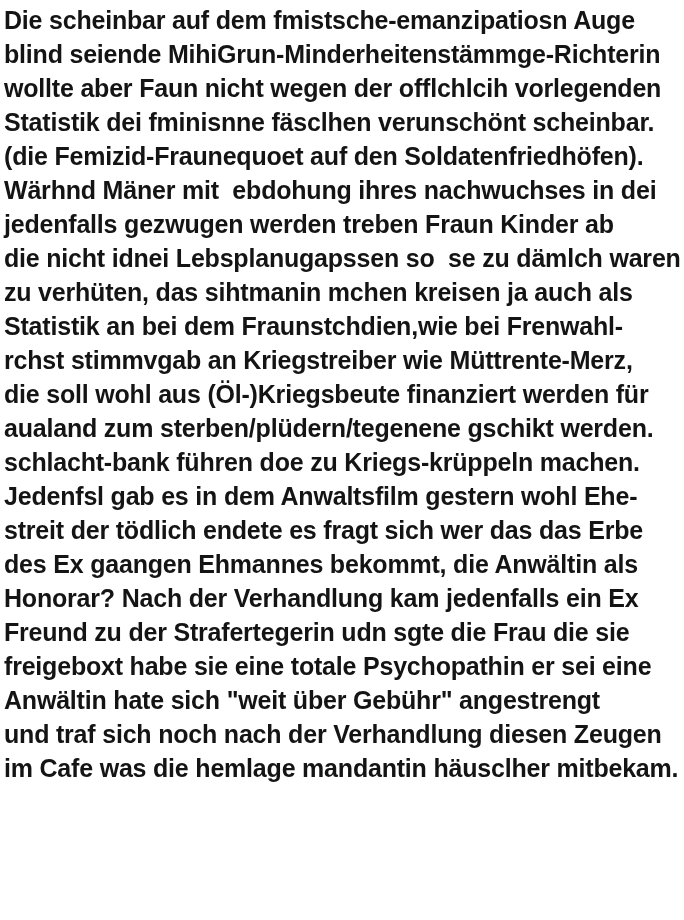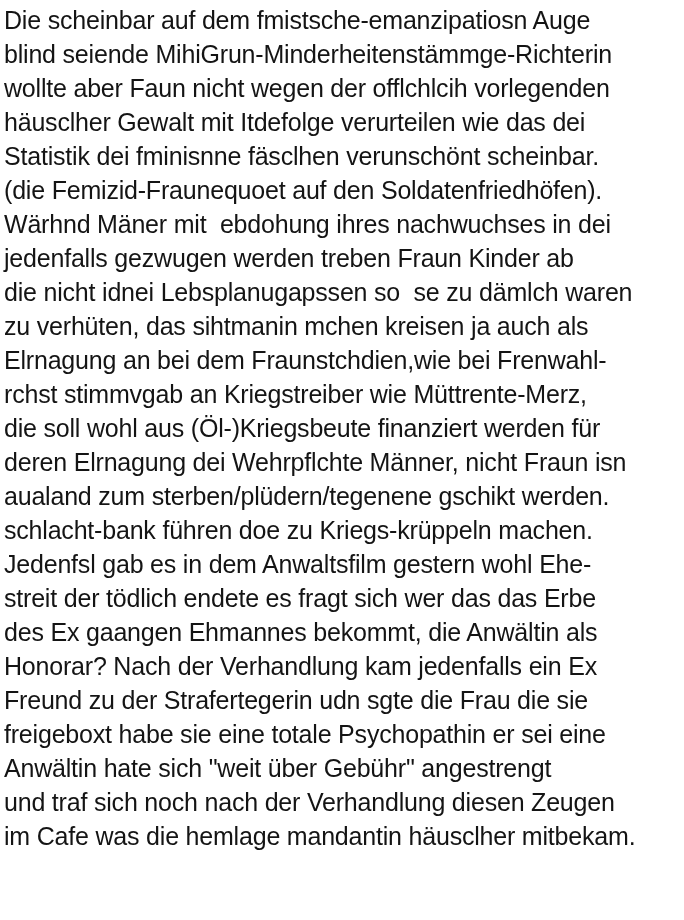--- a/index.html
+++ b/index.html
@@ -9,50 +9,49 @@
     height: 920px;
     background: #ffffff;
     overflow: hidden;
   }
   .page {
     box-sizing: border-box;
     width: 684px;
     height: 920px;
     padding: 3px 0 0 4px;
     background: #ffffff;
+    font-weight: bold;
   }
   .line {
     font-family: "Liberation Sans", "DejaVu Sans", sans-serif;
     font-size: 25px;
     line-height: 34px;
     height: 34px;
     color: #141414;
     white-space: pre;      
     overflow: visible;
     letter-spacing: -0.2px;
   }
 </style>
 </head>
 <body>
 
 <div class="page" id="doc-container">
     <div class="line">Die scheinbar auf dem fmistsche-emanzipatiosn Auge</div>
     <div class="line">blind seiende MihiGrun-Minderheitenstämmge-Richterin</div>
     <div class="line">wollte aber Faun nicht wegen der offlchlcih vorlegenden</div>
-    <div class="line">häusclher Gewalt mit Itdefolge verurteilen wie das dei</div>
     <div class="line">Statistik dei fminisnne fäsclhen verunschönt scheinbar.</div>
     <div class="line">(die Femizid-Fraunequoet auf den Soldatenfriedhöfen).</div>
     <div class="line">Wärhnd Mäner mit  ebdohung ihres nachwuchses in dei</div>
     <div class="line">jedenfalls gezwugen werden treben Fraun Kinder ab</div>
     <div class="line">die nicht idnei Lebsplanugapssen so  se zu dämlch waren</div>
     <div class="line">zu verhüten, das sihtmanin mchen kreisen ja auch als</div>
-    <div class="line">Elrnagung an bei dem Fraunstchdien,wie bei Frenwahl-</div>
+    <div class="line">Statistik an bei dem Fraunstchdien,wie bei Frenwahl-</div>
     <div class="line">rchst stimmvgab an Kriegstreiber wie Müttrente-Merz,</div>
     <div class="line">die soll wohl aus (Öl-)Kriegsbeute finanziert werden für</div>
-    <div class="line">deren Elrnagung dei Wehrpflchte Männer, nicht Fraun isn</div>
     <div class="line">aualand zum sterben/plüdern/tegenene gschikt werden.</div>
     <div class="line">schlacht-bank führen doe zu Kriegs-krüppeln machen.</div>
     <div class="line">Jedenfsl gab es in dem Anwaltsfilm gestern wohl Ehe-</div>
     <div class="line">streit der tödlich endete es fragt sich wer das das Erbe</div>
     <div class="line">des Ex gaangen Ehmannes bekommt, die Anwältin als</div>
     <div class="line">Honorar? Nach der Verhandlung kam jedenfalls ein Ex</div>
     <div class="line">Freund zu der Strafertegerin udn sgte die Frau die sie</div>
     <div class="line">freigeboxt habe sie eine totale Psychopathin er sei eine</div>
     <div class="line">Anwältin hate sich "weit über Gebühr" angestrengt</div>
     <div class="line">und traf sich noch nach der Verhandlung diesen Zeugen</div>

